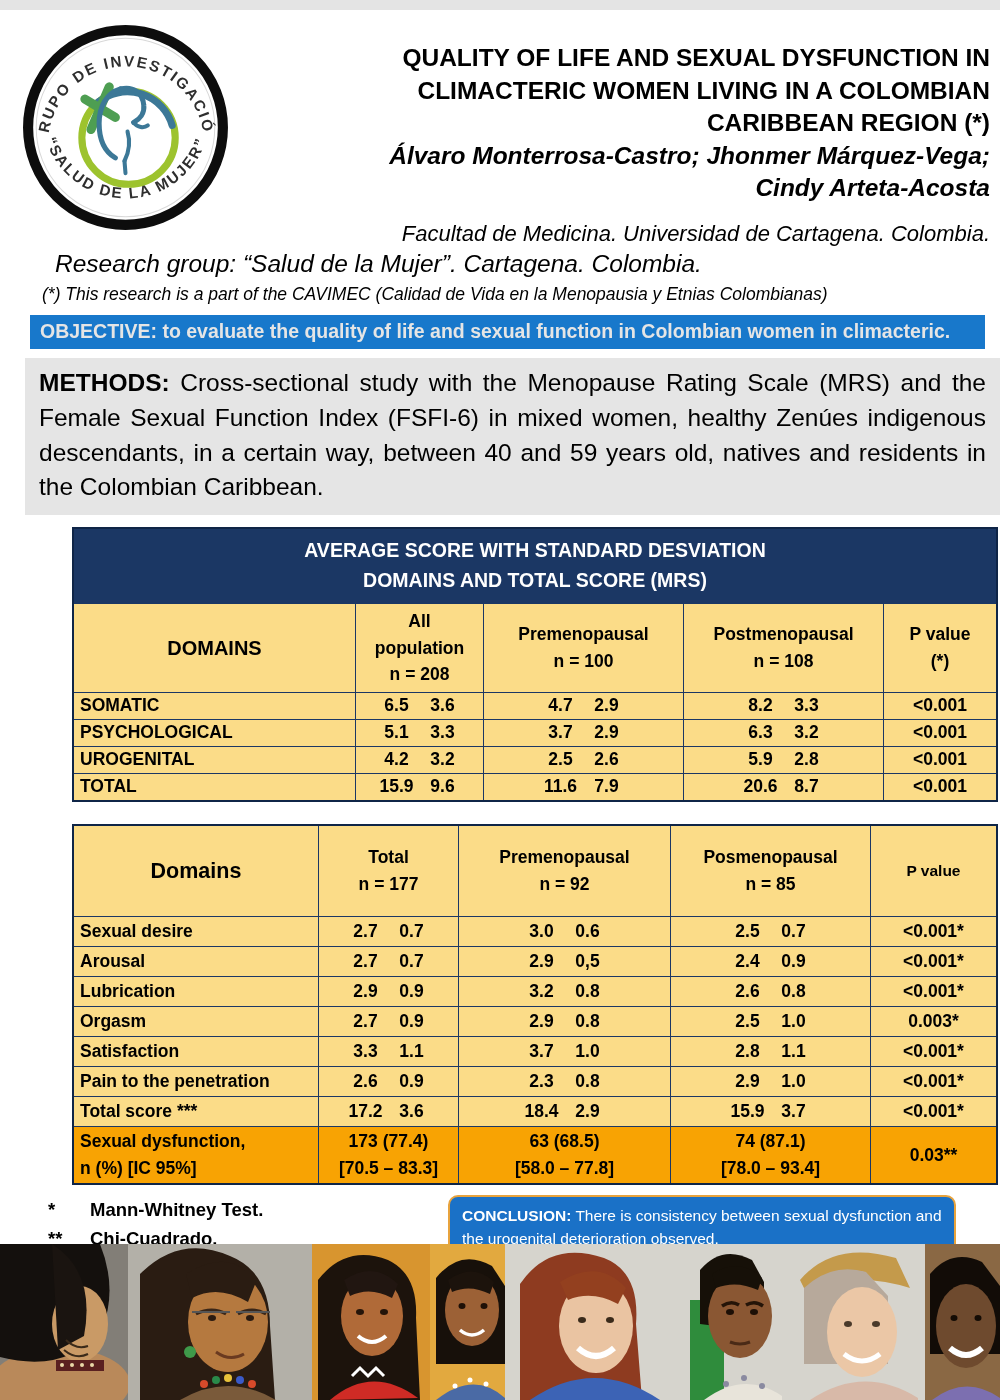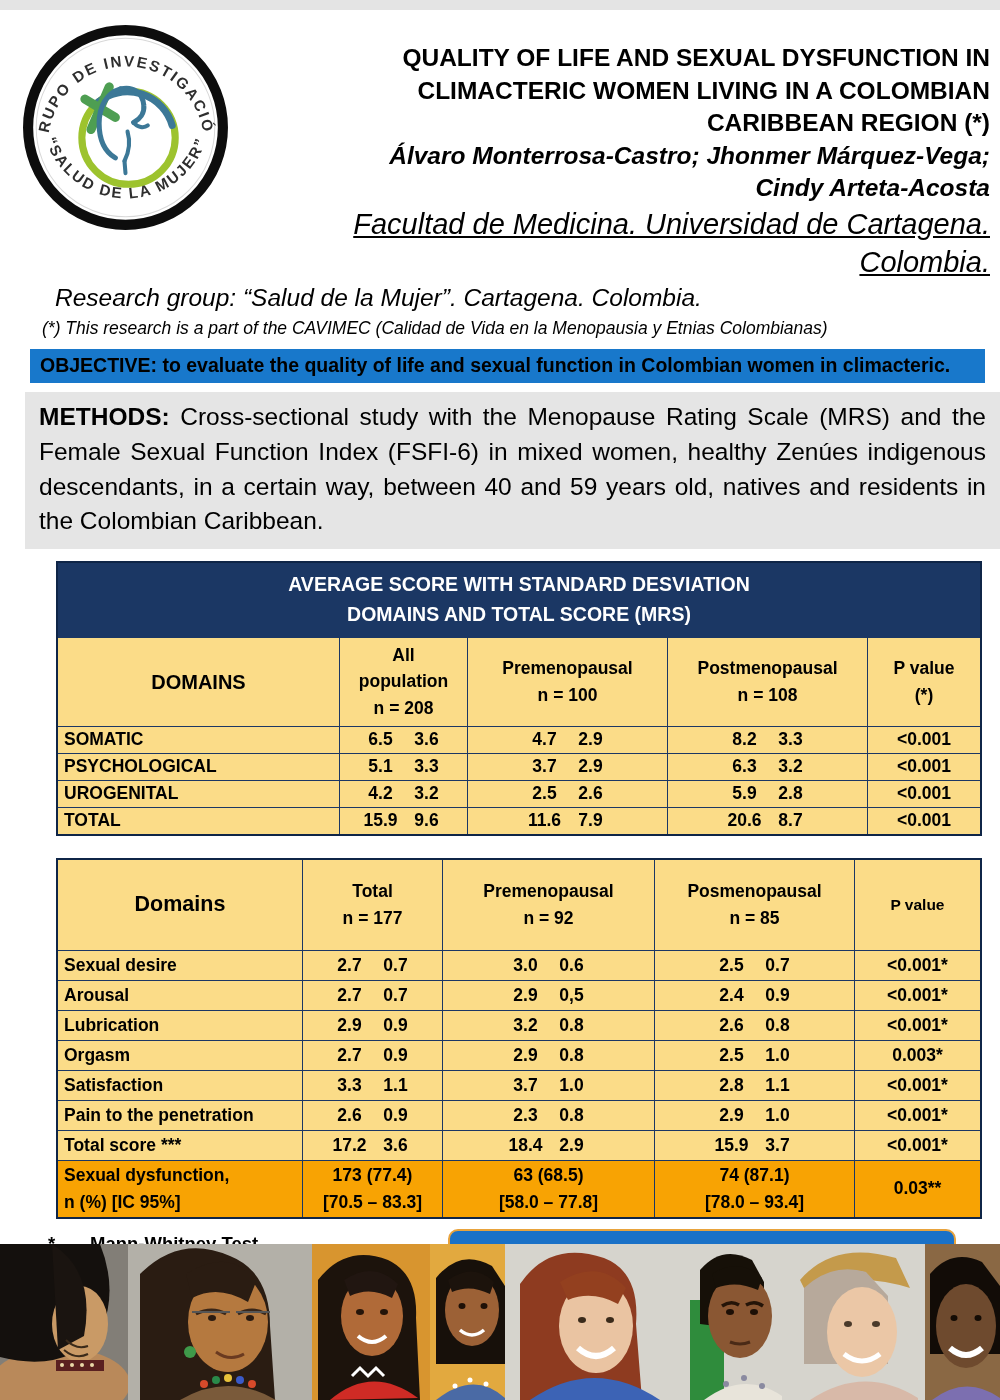--- a/index.html
+++ b/index.html
@@ -5,32 +5,32 @@
   html,body{margin:0;padding:0;}
   body{width:1000px;height:1400px;position:relative;background:#ffffff;
        font-family:"Liberation Sans","DejaVu Sans",sans-serif;color:#000;overflow:hidden;}
   .topstrip{height:10px;background:#e4e4e4;width:100%;}
   
   .header{display:flex;padding:14px 10px 0 22px;}
   .logo-wrap{flex:0 0 212px;}
   .title-block{flex:1;text-align:right;padding-top:18px;}
   .title-line{font-size:24.5px;font-weight:bold;line-height:1.33;}
   .author-line{font-size:24.5px;font-weight:bold;font-style:italic;line-height:1.33;}
-  .affil-line{font-size:29px;font-style:italic;line-height:1.33;margin-top:0;text-decoration:underline;}
+  .affil-line{font-size:22px;font-style:italic;line-height:1.33;margin-top:14px;}
   .rg-line{font-size:24.5px;font-style:italic;padding-left:55px;margin-top:2px;}
   .cavimec-line{font-size:17.5px;font-style:italic;padding-left:42px;margin-top:6px;}
   
-  .objective{margin:10px 15px 0 30px;background:#1878cb;color:#000000;font-weight:bold;
+  .objective{margin:10px 15px 0 30px;background:#1878cb;color:#e5e5e5;font-weight:bold;
              font-size:19.5px;padding:5px 8px 6px 10px;}
   
   .methods{margin:9px 0 0 25px;background:#e5e5e5;padding:8px 14px 10px 14px;
            font-size:24.5px;line-height:1.42;text-align:justify;}
   .methods b{font-weight:bold;}
   
-  .tbl{margin-left:56px;width:926px;display:grid;background:#1b3764;gap:1px;
+  .tbl{margin-left:72px;width:926px;display:grid;background:#1b3764;gap:1px;
        border:2px solid #0f2547;box-sizing:border-box;}
   .tbl1{margin-top:12px;grid-template-columns:281px 127px 199px 199px 1fr;}
   .tbl2{margin-top:22px;grid-template-columns:244px 139px 211px 199px 1fr;}
   .tbl .titlebar{grid-column:1/-1;background:#1b3764;color:#fff;text-align:center;font-weight:bold;}
   .tbl1 .titlebar{font-size:19.5px;line-height:1.55;padding:6px 0 7px 0;}
   .tbl2 .titlebar{font-size:16px;padding:4px 0 5px 0;letter-spacing:.2px;}
   .cell{background:#fbdc88;display:flex;align-items:center;justify-content:center;
         font-weight:bold;box-sizing:border-box;}
   .th{flex-direction:column;text-align:center;font-size:17.5px;line-height:1.5;}
   .tbl1 .th{height:88px;}

